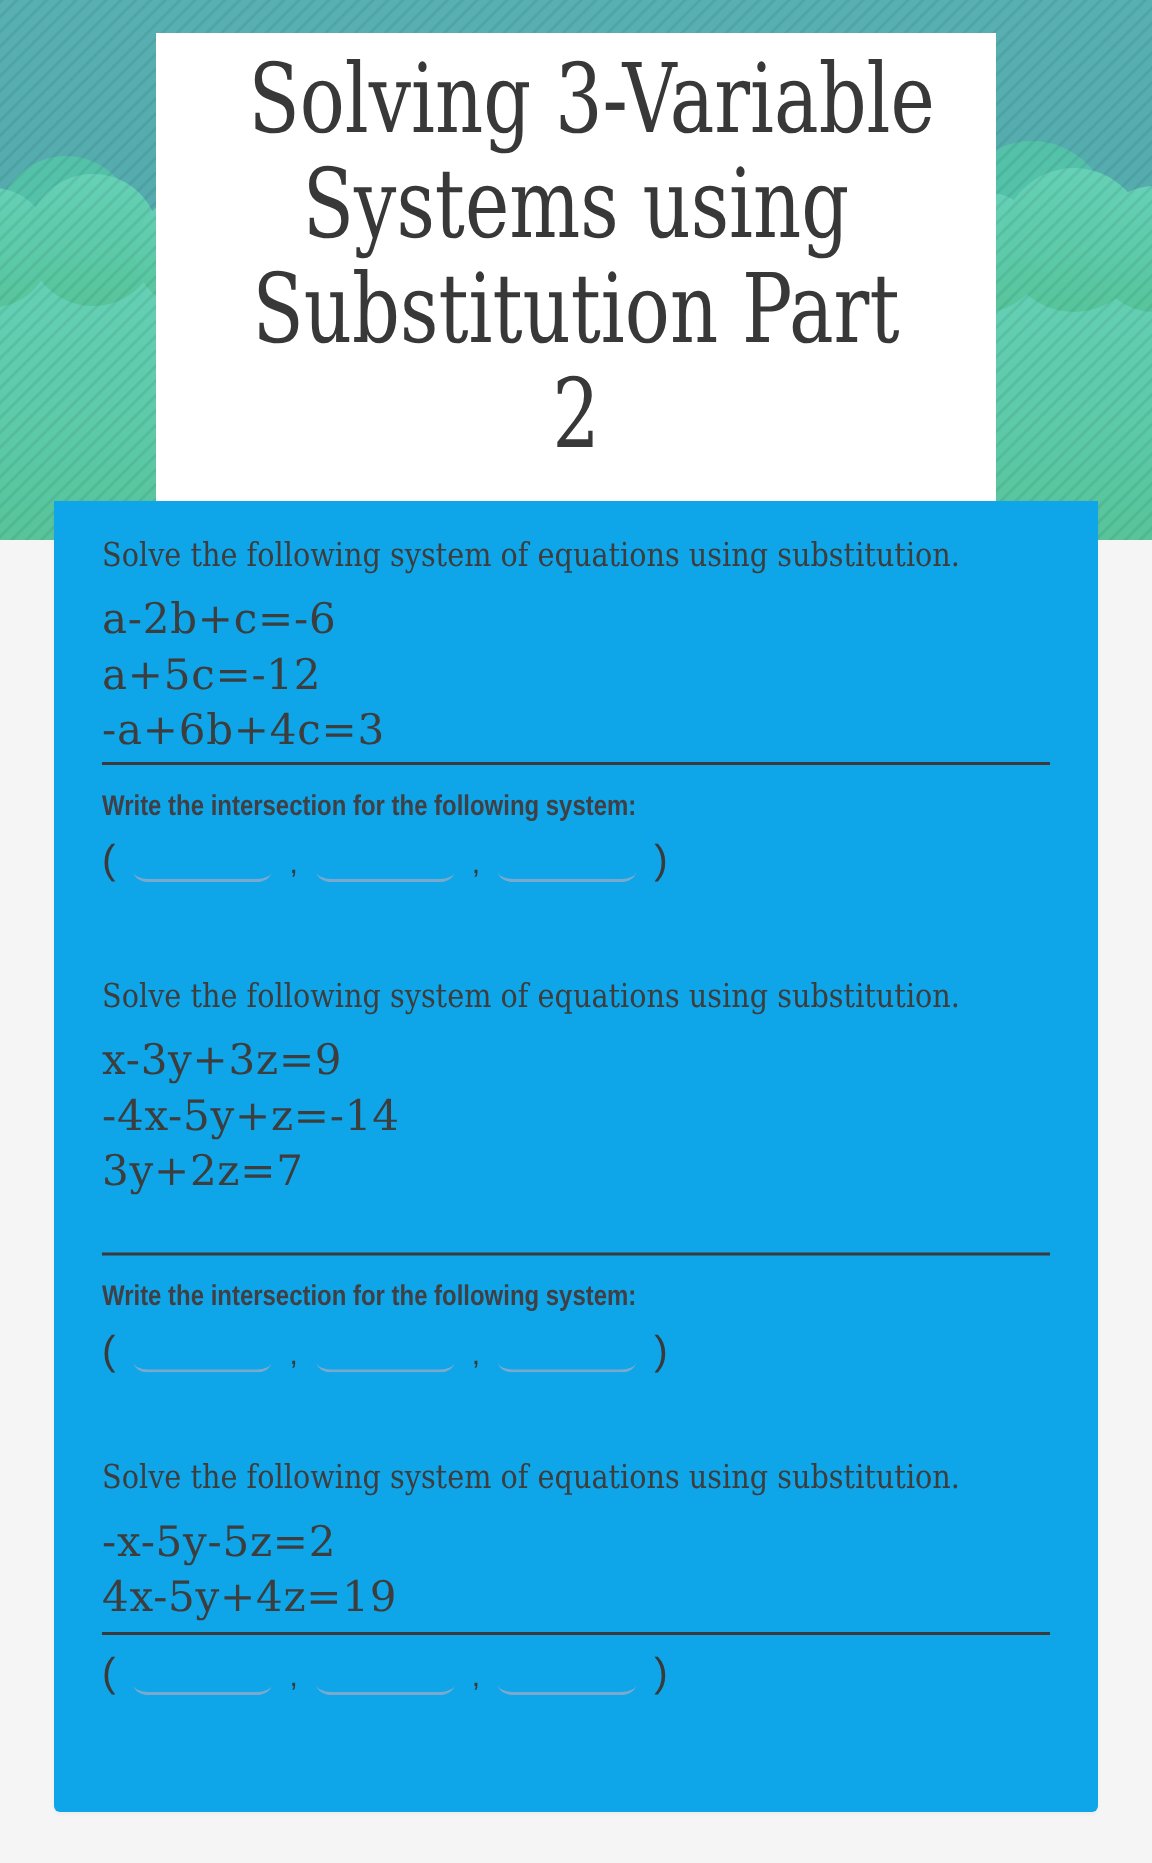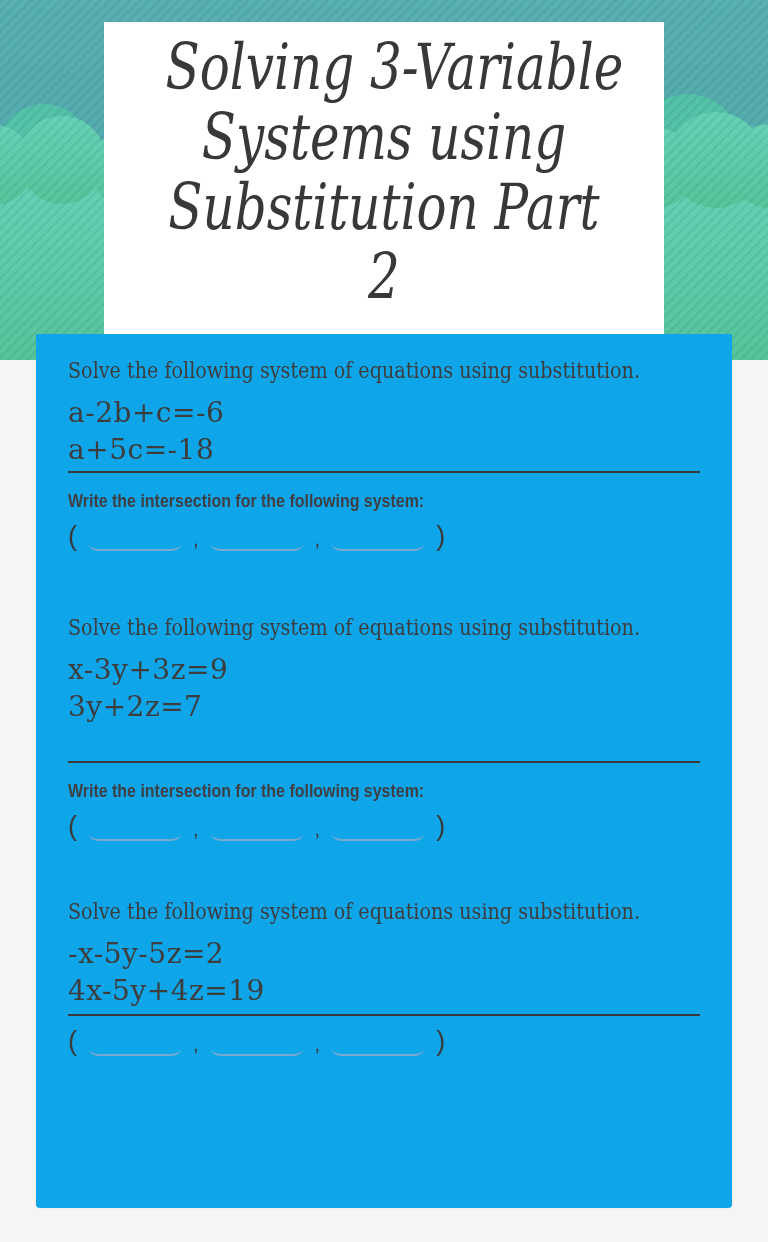--- a/index.html
+++ b/index.html
@@ -21,21 +21,20 @@
     width: 768px; height: 360px;
     z-index: 0;
   }
   .banner svg { display: block; }
   
   .header-card {
     position: absolute; left: 104px; top: 22px;
     width: 560px; height: 312px;
     background: #ffffff;
     z-index: 1;
-    font-style: italic;
   }
   .title-block { padding-top: 10px; text-align: center; }
   .title-line {
     display: block;
     white-space: nowrap;
     font-family: "DejaVu Serif", serif;
     font-size: 64px; line-height: 70px;
     color: #383838;
     transform: scaleX(0.78);
     transform-origin: 50% 50%;
@@ -169,39 +168,41 @@
       <span class="title-line">2</span>
     </div>
   </div>
 
   <div class="content-card">
 
     <div>
       <span class="prompt">Solve the following system of equations using substitution.</span>
       <div class="equations">
         <div class="equation">a-2b+c=-6</div>
-        <div class="equation">a+5c=-18</div>
+        <div class="equation">a+5c=-12</div>
+        <div class="equation">-a+6b+4c=3</div>
       </div>
       <hr class="rule rule-s1">
       <span class="answer-instruction">Write the intersection for the following system:</span>
       <div class="answer-row row-s1">
         <span class="paren">(</span>
         <input class="blank" type="text" value="" style="">
         <span class="comma">,</span>
         <input class="blank" type="text" value="" style="">
         <span class="comma">,</span>
         <input class="blank" type="text" value="" style="">
         <span class="paren">)</span>
       </div>
     </div>
 
     <div class="gap-s2">
       <span class="prompt">Solve the following system of equations using substitution.</span>
       <div class="equations">
         <div class="equation">x-3y+3z=9</div>
+        <div class="equation">-4x-5y+z=-14</div>
         <div class="equation">3y+2z=7</div>
       </div>
       <hr class="rule rule-s2">
       <span class="answer-instruction">Write the intersection for the following system:</span>
       <div class="answer-row row-s2">
         <span class="paren">(</span>
         <input class="blank" type="text" value="" style="">
         <span class="comma">,</span>
         <input class="blank" type="text" value="" style="">
         <span class="comma">,</span>

